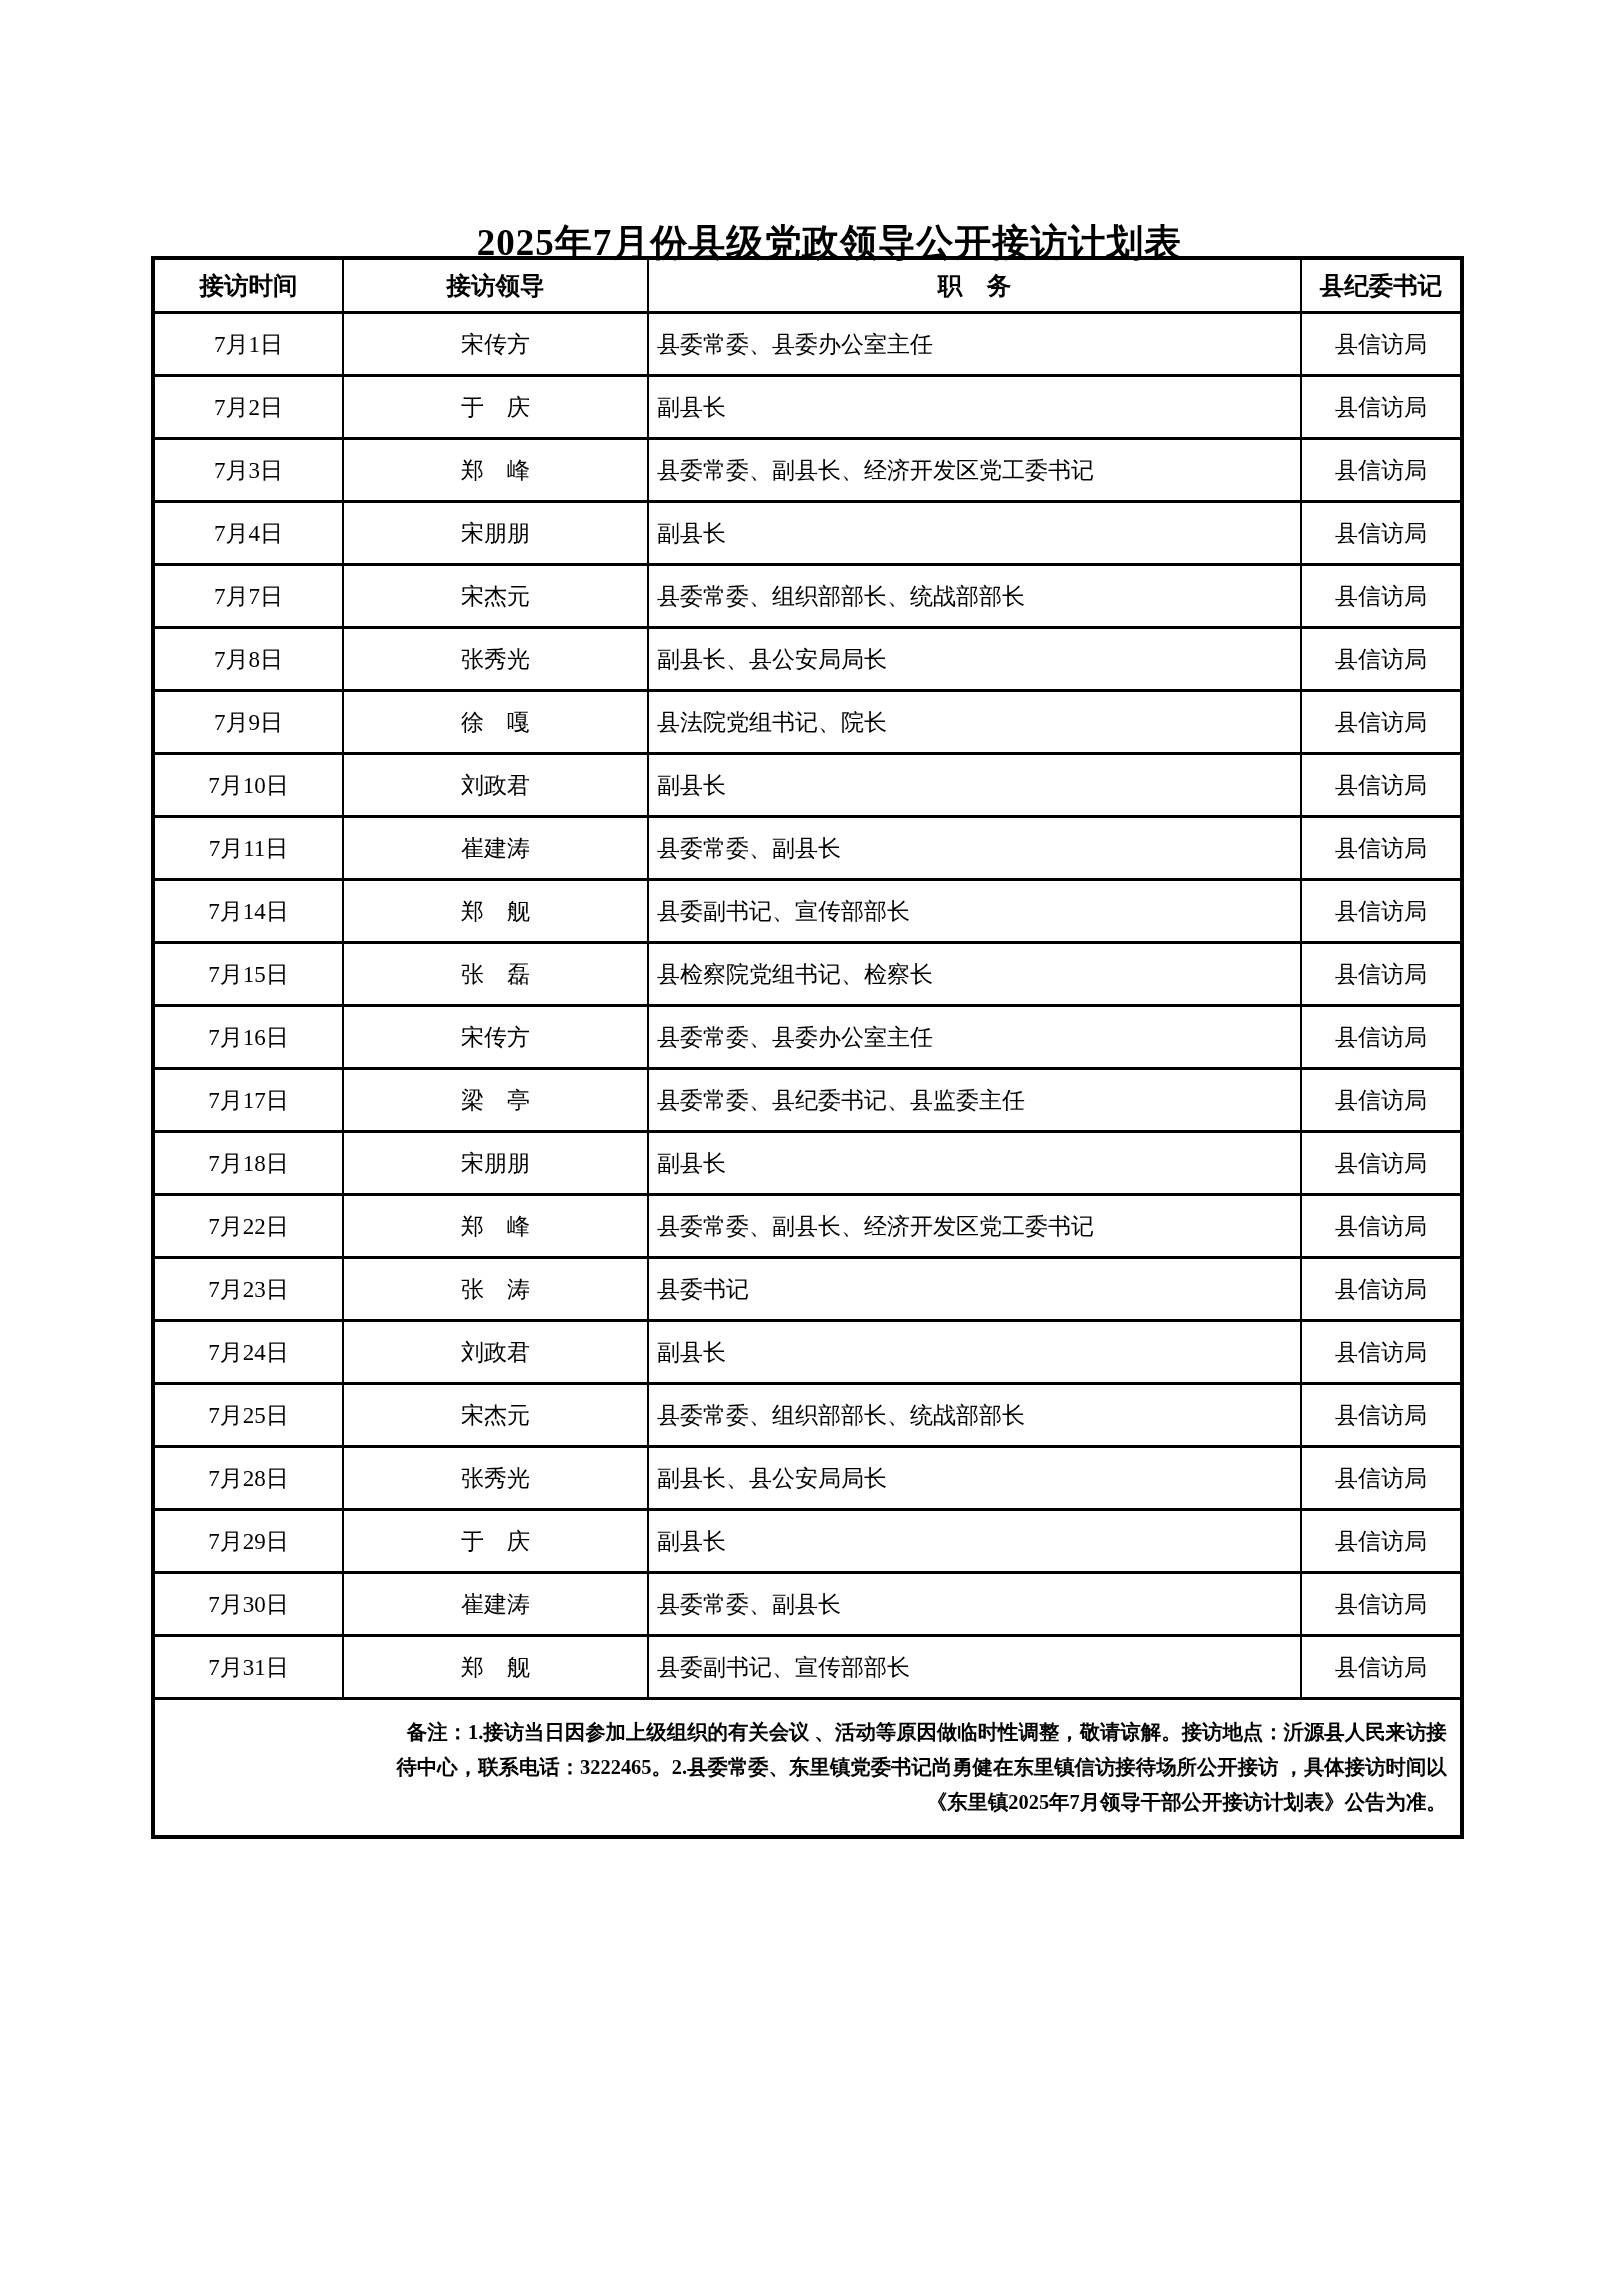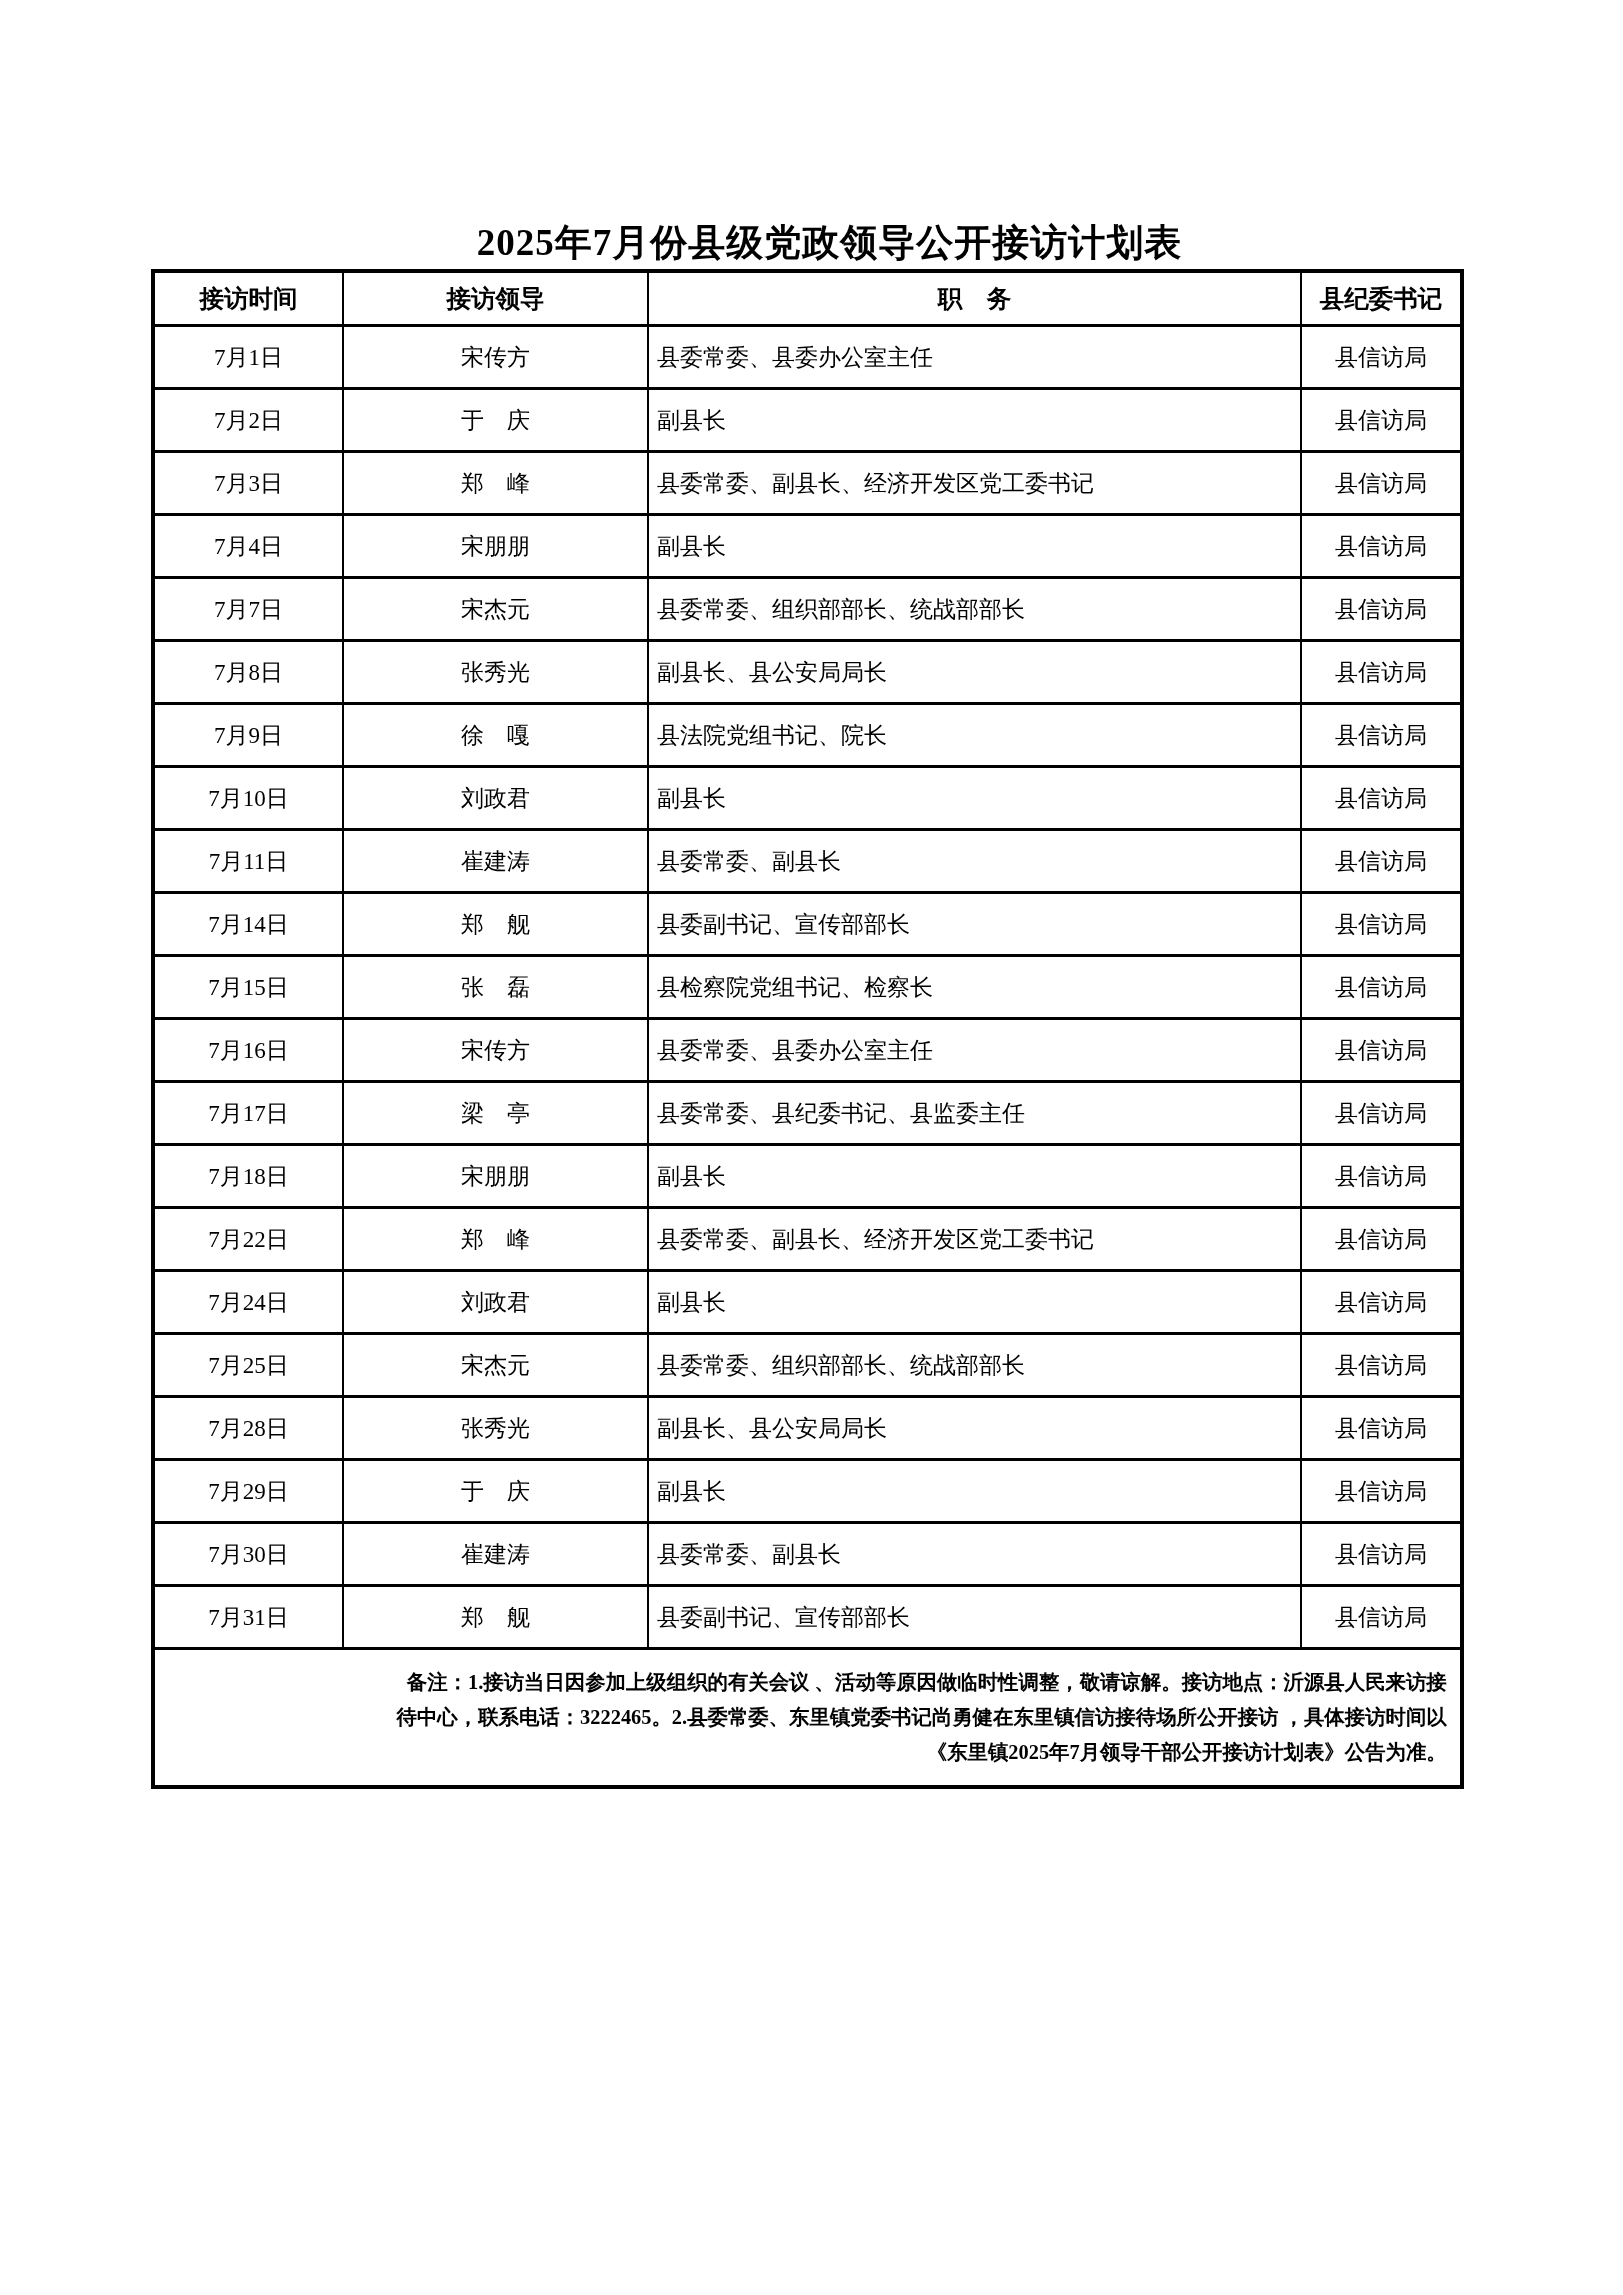--- a/index.html
+++ b/index.html
@@ -23,21 +23,21 @@
     width: 100%;
     margin: 18px;
     text-align: center;
     font-size: 37px;
     font-weight: bold;
     letter-spacing: 1px;
     font-family: "Liberation Serif", serif;
   }
   table.plan-table {
     position: absolute;
-    top: 269px;
+    top: 256px;
     left: 151px;
     width: 1309px;
     border-collapse: collapse;
     table-layout: fixed;
     border: 4.1px solid #000000;
   }
   .plan-table th,
   .plan-table td {
     border: 2px solid #000000;
     border-top-width: 3.1px;
@@ -184,20 +184,26 @@
       <td class="c-position">副县长</td>
       <td class="c-location">县信访局</td>
     </tr>
         <tr>
       <td class="c-date">7月22日</td>
       <td class="c-leader">郑　峰</td>
       <td class="c-position">县委常委、副县长、经济开发区党工委书记</td>
       <td class="c-location">县信访局</td>
     </tr>
         <tr>
+      <td class="c-date">7月23日</td>
+      <td class="c-leader">张　涛</td>
+      <td class="c-position">县委书记</td>
+      <td class="c-location">县信访局</td>
+    </tr>
+        <tr>
       <td class="c-date">7月24日</td>
       <td class="c-leader">刘政君</td>
       <td class="c-position">副县长</td>
       <td class="c-location">县信访局</td>
     </tr>
         <tr>
       <td class="c-date">7月25日</td>
       <td class="c-leader">宋杰元</td>
       <td class="c-position">县委常委、组织部部长、统战部部长</td>
       <td class="c-location">县信访局</td>

